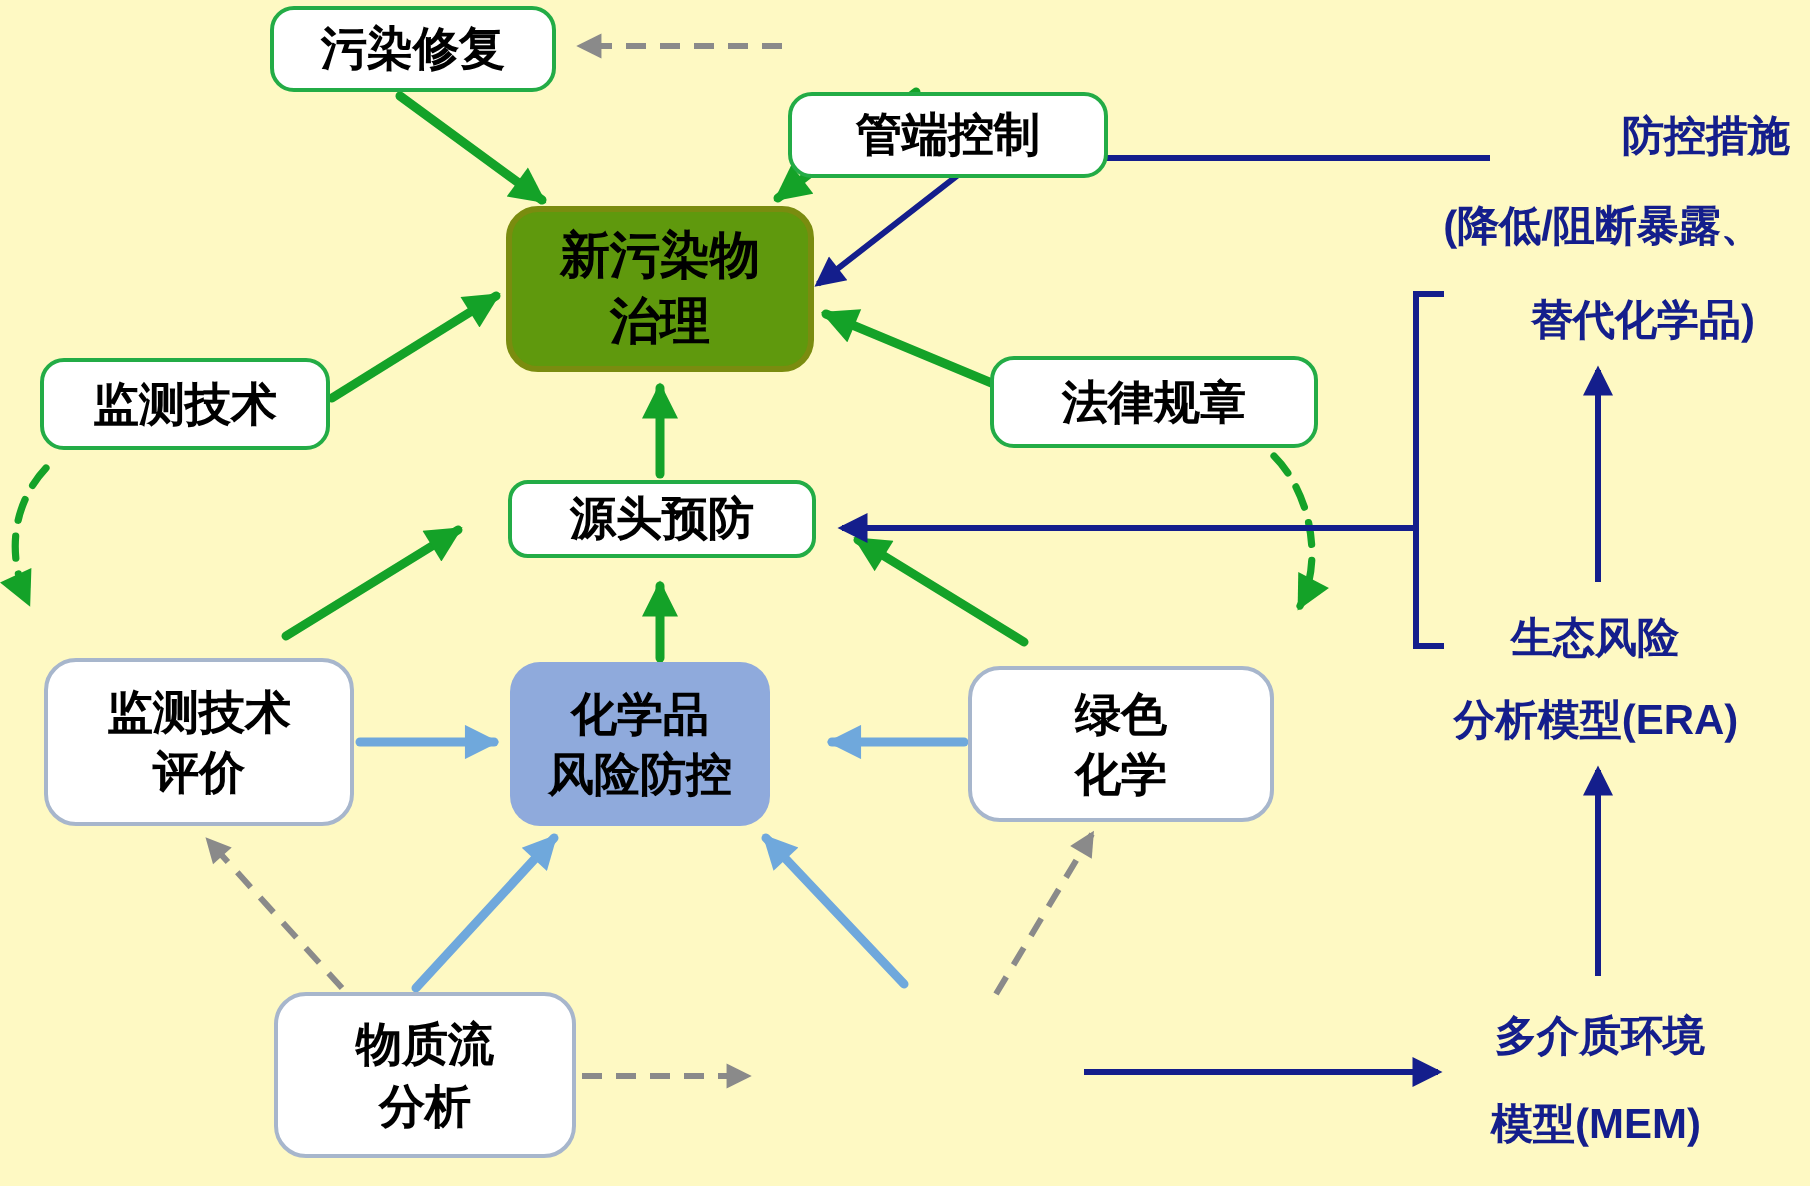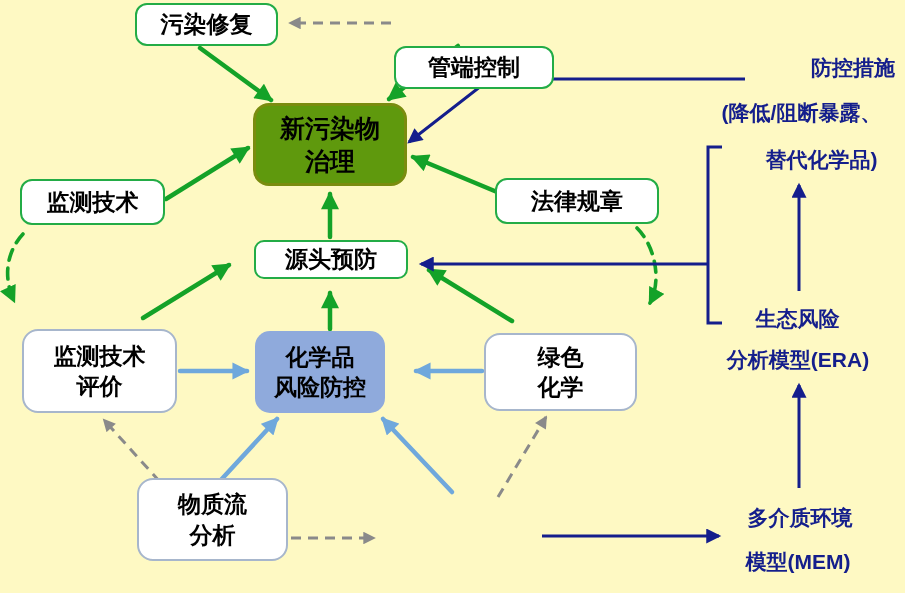--- a/index.html
+++ b/index.html
@@ -131,21 +131,21 @@
   <div class="box bluebox" style="left:255px;top:331px;width:130px;height:82px;">
     <span>化学品
 风险防控</span>
   </div>
 
   <div class="box graybox" style="left:484px;top:333px;width:153px;height:78px;">
     <span>绿色
 化学</span>
   </div>
 
-  <div class="box graybox" style="left:137px;top:478px;width:151px;height:83px;">
+  <div class="box graybox" style="left:137px;top:496px;width:151px;height:83px;">
     <span>物质流
 分析</span>
   </div>
 
 
   <div class="nv" style="left:700px;top:54px;width:195px;text-align:right;">防控措施</div>
   <div class="nv" style="left:698px;top:99px;width:207px;">(降低/阻断暴露、</div>
   <div class="nv" style="left:724px;top:146px;width:195px;">替代化学品)</div>
 
   <div class="nv" style="left:700px;top:305px;width:195px;">生态风险</div>

